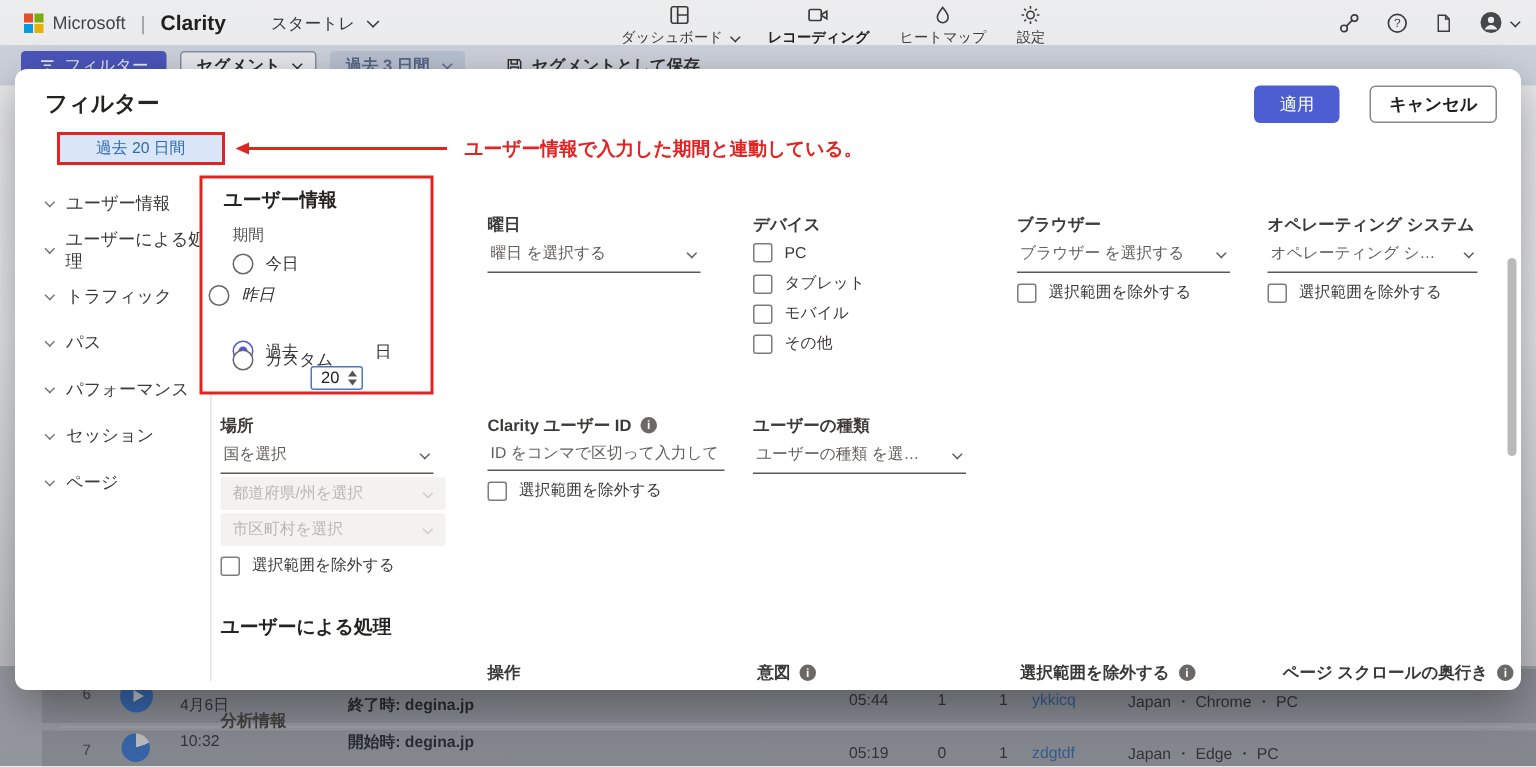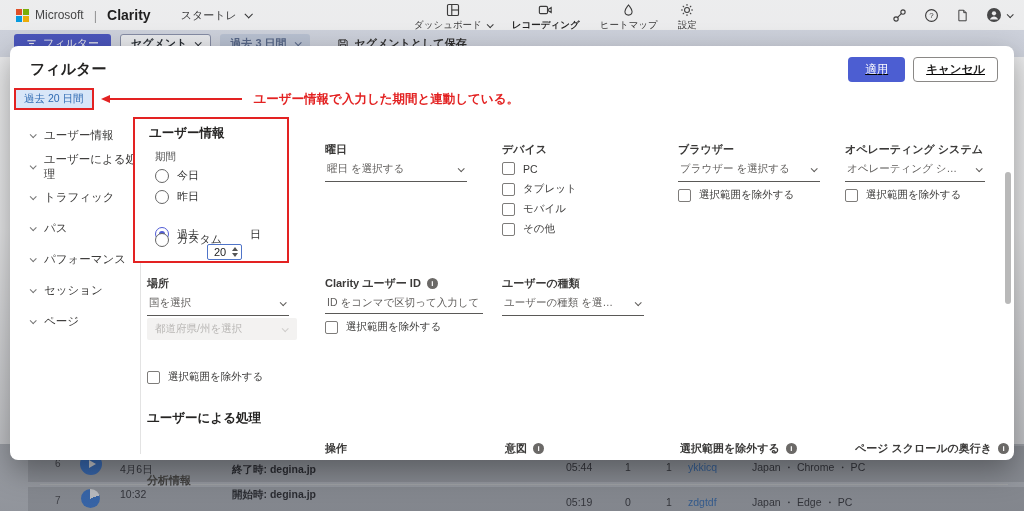--- a/index.html
+++ b/index.html
@@ -53,25 +53,25 @@
   .play::after{content:"";border-left:7px solid #fff;border-top:4.5px solid transparent;border-bottom:4.5px solid transparent;margin-left:2px;}
   .pie{position:absolute;width:19px;height:19px;border-radius:50%;background:conic-gradient(#ffffff 0 70deg,#2e74d9 70deg 360deg);cursor:pointer;}
 
   
   .overlay{position:absolute;inset:0;z-index:5;background:linear-gradient(180deg,rgba(70,74,84,0.10) 0%,rgba(70,74,84,0.14) 45%,rgba(70,74,84,0.40) 100%);pointer-events:none;}
 
   
   .modal{position:absolute;left:10px;top:46px;width:1004px;height:414px;background:#fff;border-radius:8px;box-shadow:0 10px 30px rgba(0,0,0,0.35);z-index:10;}
   .m-header{position:absolute;left:20px;right:16px;top:11px;display:flex;justify-content:space-between;align-items:center;}
   .m-title{font-size:15px;font-weight:bold;color:#252423;}
-  .m-actions{display:flex;gap:8px;text-decoration:underline;}
+  .m-actions{display:flex;gap:20px;}
   .btn-apply{background:#4c5ed2;color:#fff;border:none;border-radius:4px;font-size:11.5px;padding:5px 17px;cursor:pointer;font-family:inherit;}
   .btn-cancel{background:#fff;color:#201f1e;border:1px solid #8a8886;border-radius:4px;font-size:11.5px;padding:4px 12px;cursor:pointer;font-family:inherit;font-weight:bold;}
   .chip-row{position:absolute;left:4px;top:42px;display:flex;align-items:center;}
-  .chip{border:2px solid #e32222;background:#d8e6f8;color:#2f6ab2;font-size:10.5px;padding:2px 8px;cursor:pointer;}
+  .chip{border:2px solid #e32222;background:#d8e6f8;color:#2f6ab2;font-size:10.5px;padding:2px 24px;cursor:pointer;margin-left:24px;}
   .arr-head{width:0;height:0;border-top:4px solid transparent;border-bottom:4px solid transparent;border-right:9px solid #e32222;margin-left:7px;}
   .arr-line{width:132px;height:2px;background:#e32222;}
   .annot{color:#e32222;font-size:12.5px;font-weight:bold;margin-left:12px;}
 
   .m-side{position:absolute;left:0;top:72px;bottom:6px;width:131px;border-right:1px solid #e3e3e3;padding-top:2px;}
   .side-item{height:31px;display:flex;align-items:center;gap:9px;padding-left:20px;font-size:11.5px;color:#3b3a39;cursor:pointer;}
   .side-item .chev{color:#777;}
 
   .m-main{position:absolute;left:131px;top:118px;right:0;bottom:0;} 
   .redbox{position:absolute;left:-8px;top:-1px;width:156px;height:146px;border:2px solid #e32222;background:#fff;}
@@ -330,21 +330,21 @@
 
     <div style="position:absolute;left:131px;top:72px;right:10px;bottom:0;">
 
       <div class="redbox">
         <div class="sec-head" style="position:absolute;left:14px;top:6px;">ユーザー情報</div>
         <div class="sublabel" style="position:absolute;left:20px;top:31px;">期間</div>
         <div class="radio-row" style="left:20px;top:49px;">
           <span class="radio"></span>
           <span>今日</span>
         </div>
-        <div class="radio-row" style="left:20px;top:70px;">
+        <div class="radio-row" style="left:4px;top:70px;font-style:italic;">
           <span class="radio"></span>
           <span>昨日</span>
         </div>
         <div class="radio-row" style="left:20px;top:89px;">
           <span class="radio sel"></span>
           <span>過去</span>
           <span class="spin">
             <span class="sv">20</span>
             <span class="spin-btns">
                 <i class="up"></i>
@@ -405,20 +405,24 @@
 
       <div class="flabel" style="left:6px;top:158px;">場所</div>
       <div class="select" style="left:6px;top:176px;">
         <span class="ph">国を選択</span>
         <span class="chev sm"></span>
       </div>
       <div class="select disabled" style="left:6px;top:200px;">
         <span class="ph">都道府県/州を選択</span>
         <span class="chev sm"></span>
       </div>
+      <div class="select disabled" style="left:6px;top:224px;">
+        <span class="ph">市区町村を選択</span>
+        <span class="chev sm"></span>
+      </div>
       <div class="check-row" style="left:6px;top:252px;">
           <span class="cb"></span>
           <span>選択範囲を除外する</span>
         </div>
 
       <div class="flabel" style="left:184px;top:158px;">
         <span>Clarity ユーザー ID</span>
           <i class="idot"></i>
       </div>
       <input class="uline-input" style="left: 184px; top: 176px;" placeholder="ID をコンマで区切って入力してください">

